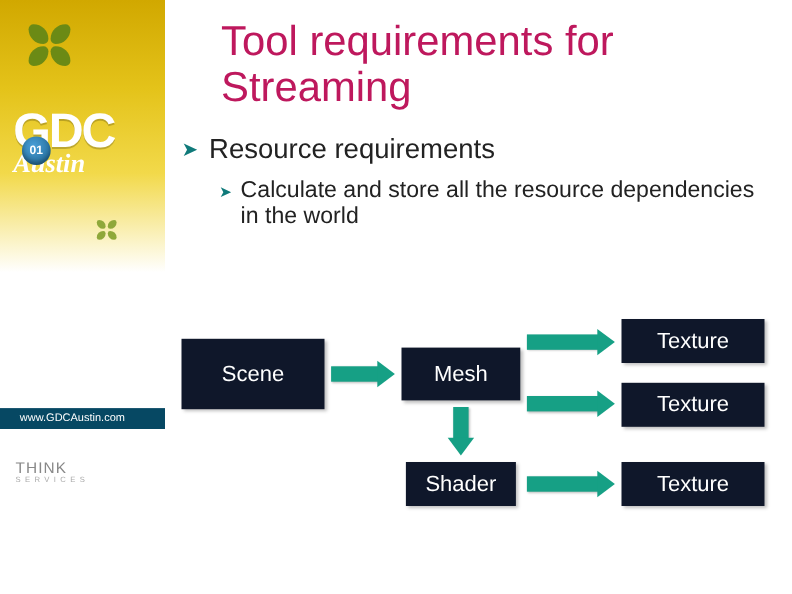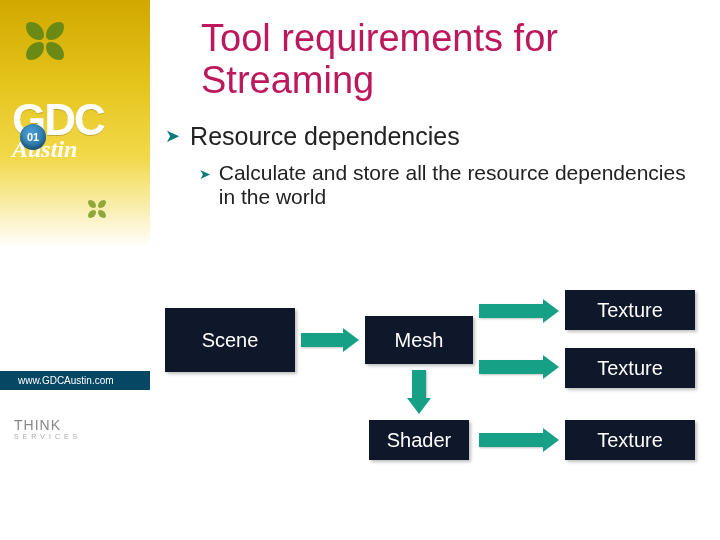--- a/index.html
+++ b/index.html
@@ -223,21 +223,21 @@
   <div class="think-logo">
     <span>THINK</span>
     <span class="tag">SERVICES</span>
   </div>
 </div>
 
 <div class="content">
   <div class="title">Tool requirements for Streaming</div>
   <div class="bullet-1">
     <span class="marker">➤</span>
-    <span>Resource dependencies</span>
+    <span>Resource requirements</span>
   </div>
   <div class="bullet-2">
     <span class="marker">➤</span>
     <span>Calculate and store all the resource dependencies in the world</span>
   </div>
 </div>
 
 <div class="diagram">
   <div class="node n-scene">Scene</div>
   <div class="node n-shader">Shader</div>

